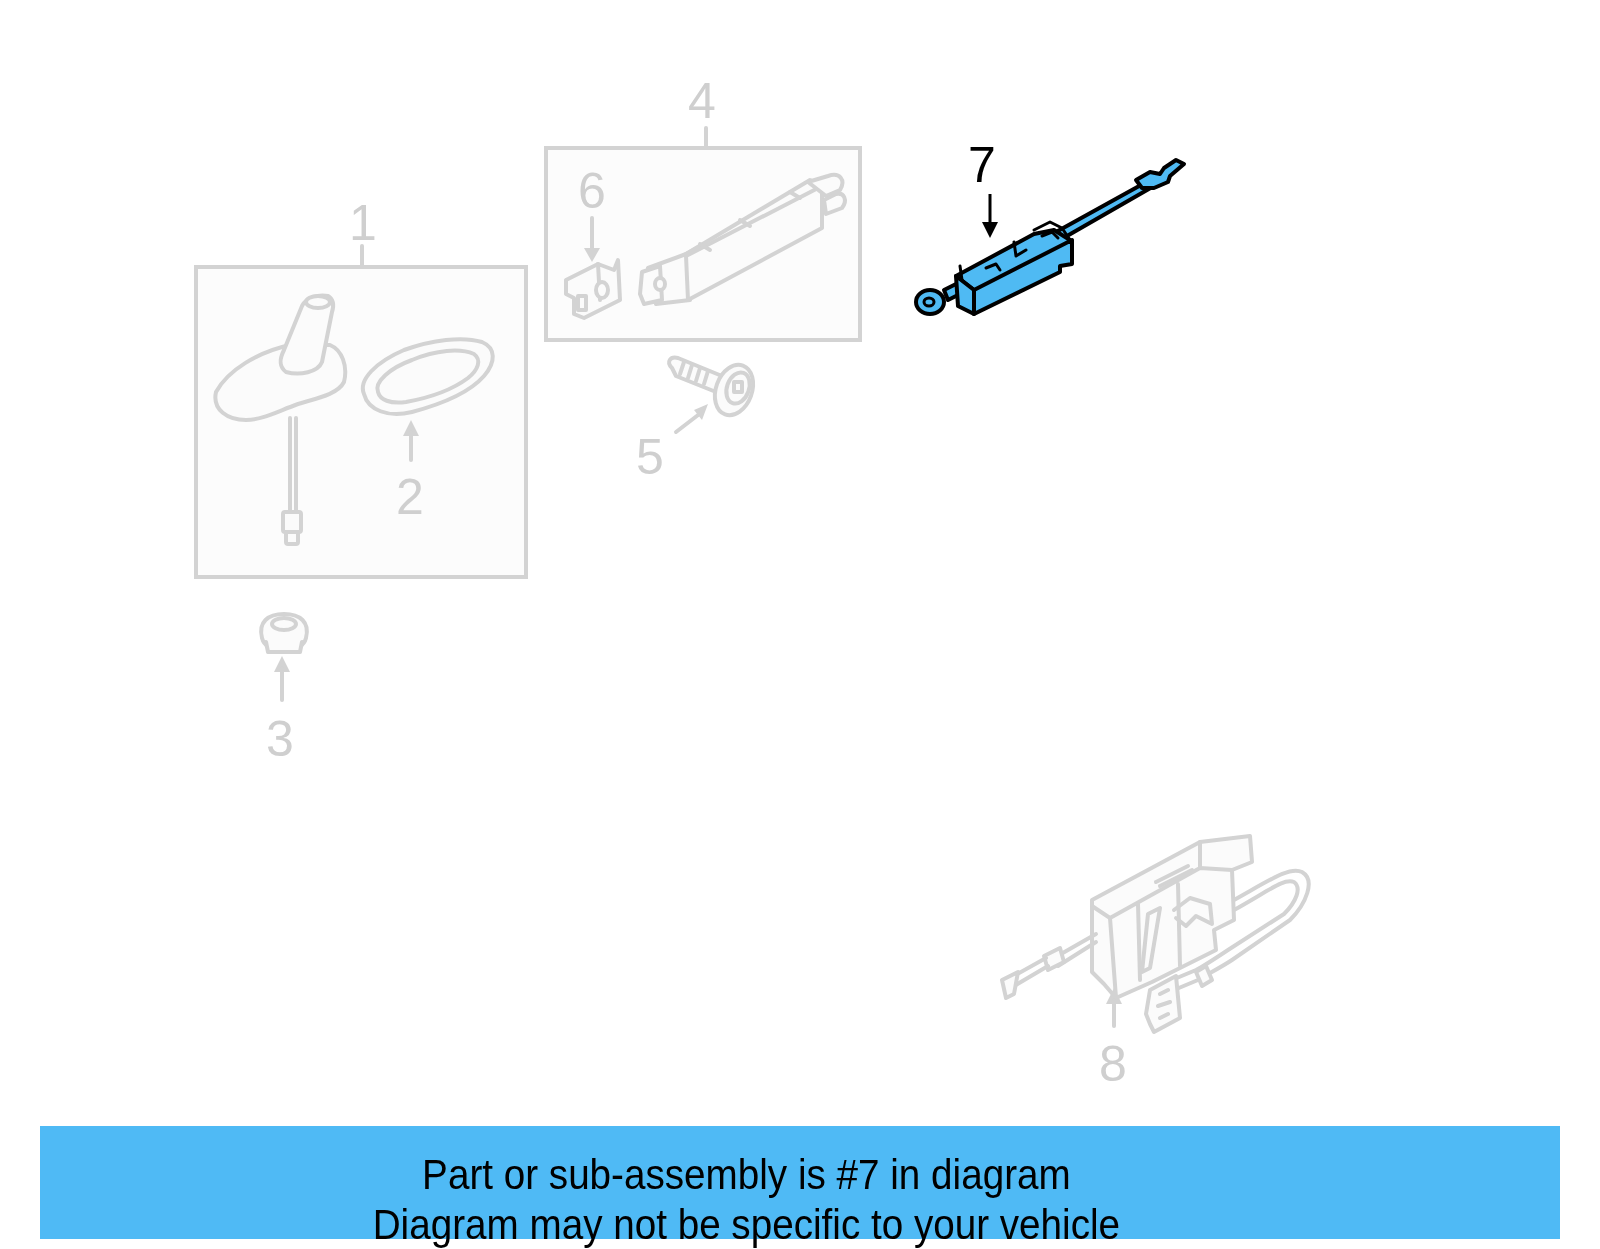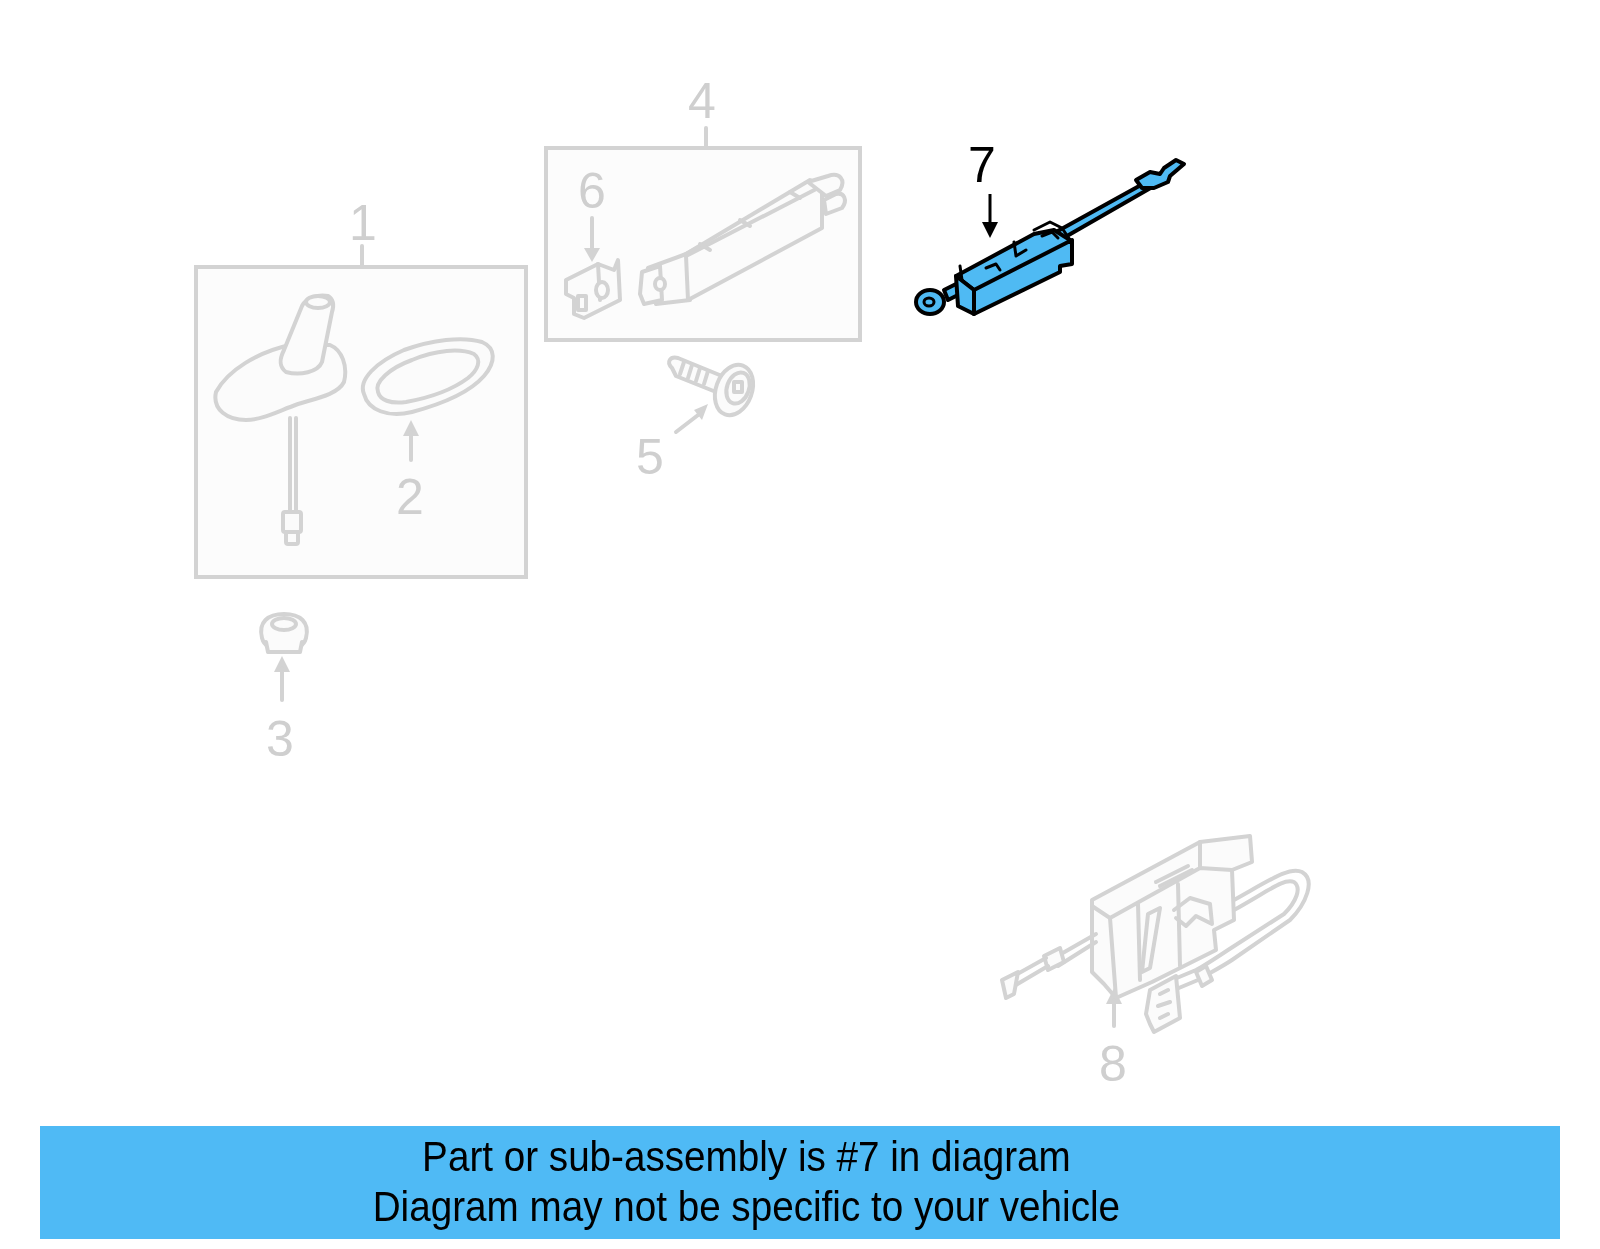--- a/index.html
+++ b/index.html
@@ -36,21 +36,21 @@
       top: 1126px;
       width: 1520px;
       height: 113px;
       background: #4fbaf5;
       color: #000000;
       font-family: "Liberation Sans", sans-serif;
       font-size: 42px;
       line-height: 50px;
       text-align: center;
       box-sizing: border-box;
-      padding-top: 6px;
+      padding-top: 24px;
     }
     #info-banner .line {
       display: block;
       transform: scaleX(0.92);
       transform-origin: 740px 0;
       position: relative;
       left: -52px;
     }
   </style>
 </head>

